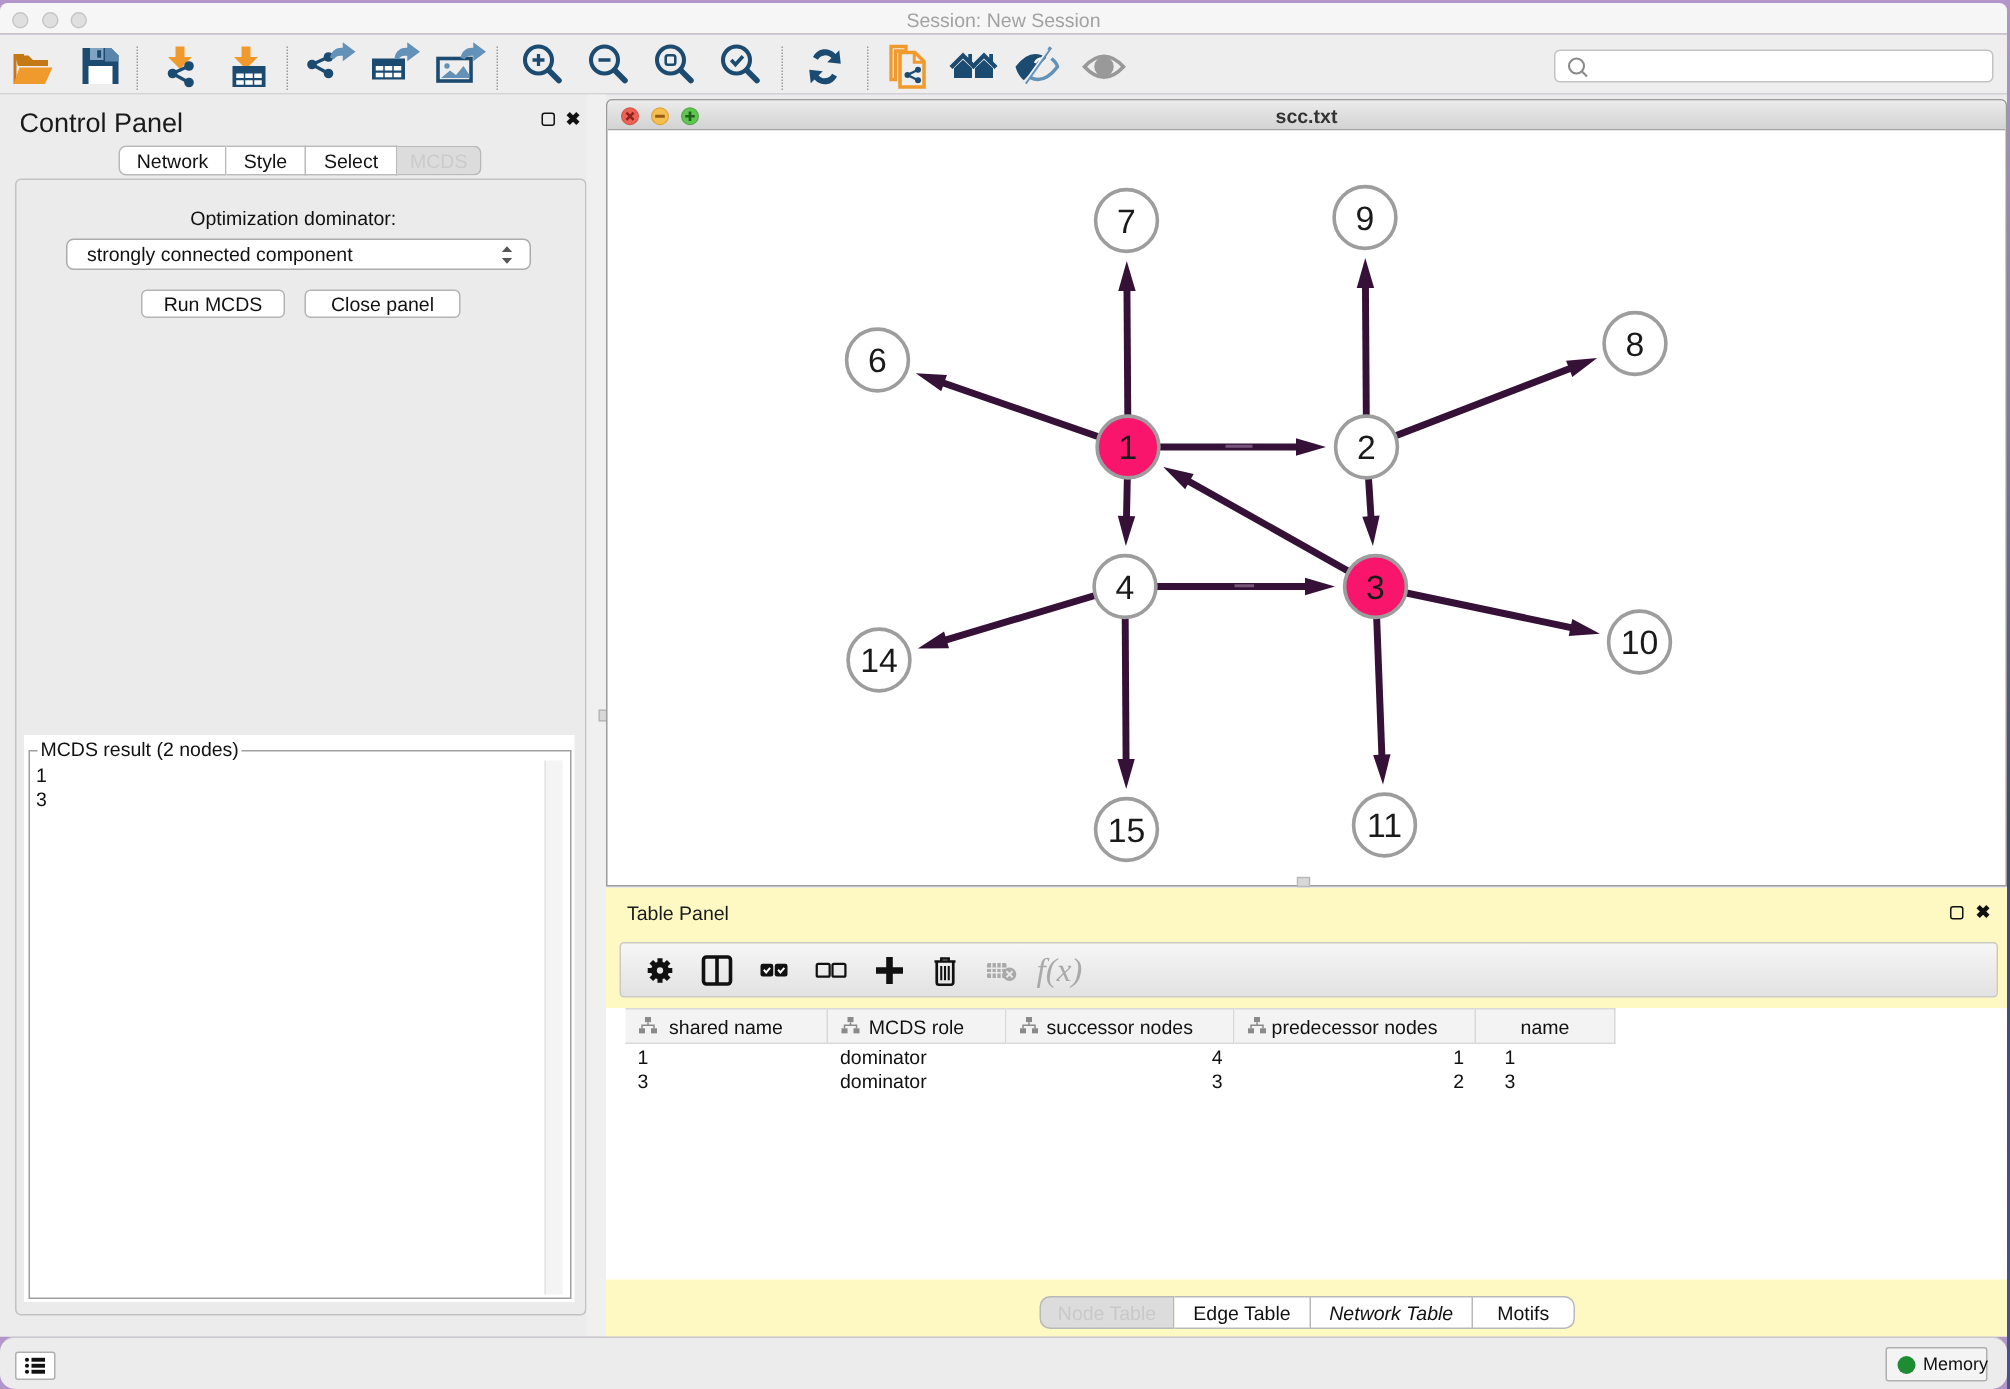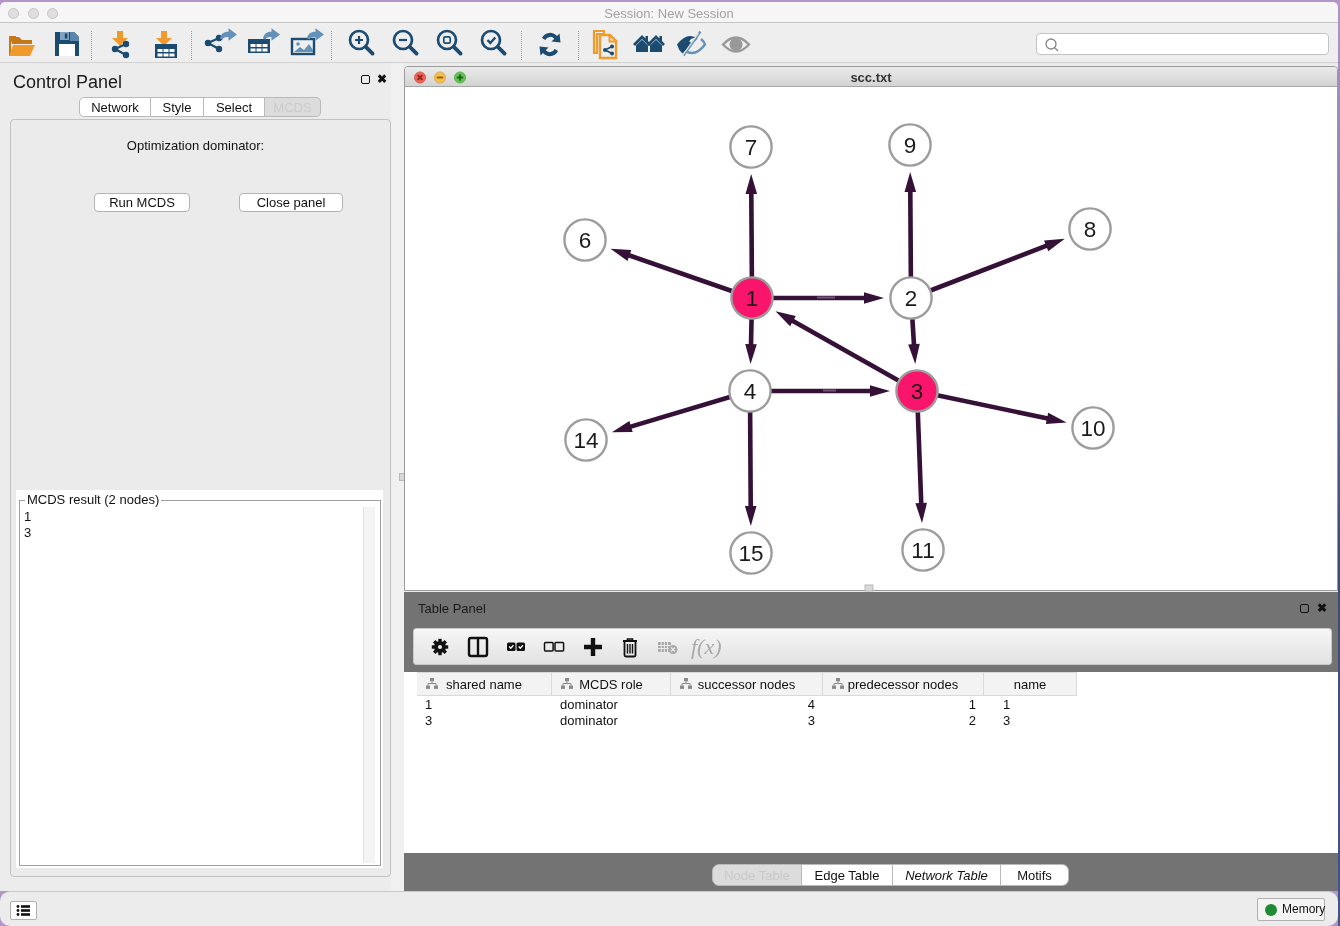--- a/index.html
+++ b/index.html
@@ -65,32 +65,32 @@
      background:#d8d8d8; border:1px solid #b9b9b9; }
   
   #netwin { left:404px; top:3px; width:934px; height:525px; background:#fff;
      border:1px solid #9b9b9b; border-radius:4px 4px 0 0; }
   #nw-titlebar { position:absolute; left:0; top:0; width:932px; height:20px;
      background:linear-gradient(#ebebeb,#d3d3d3); border-bottom:1px solid #a5a5a5;
      border-radius:4px 4px 0 0; }
   #nw-title { position:absolute; top:3px; width:100%; text-align:center; font-size:13px;
      font-weight:bold; color:#333; }
   
-  #tpanel { left:404px; top:529px; width:934px; height:299px; background:#737373; }
+  #tpanel { left:404px; top:529px; width:934px; height:299px; background:#fef9c3; }
   #tp-title { position:absolute; left:14px; top:9px; font-size:13px; color:#1a1a1a; }
   #tp-toolbar { position:absolute; left:9px; top:36px; width:919px; height:37px;
      background:linear-gradient(#f6f6f6,#e2e2e2); border:1px solid #c9c9c9; border-radius:3px; }
   #tbl { position:absolute; left:0px; top:80px; width:934px; height:181px; background:#fff; }
   .th { position:absolute; top:0; height:24px; background:#f3f3f3;
      border-top:1px solid #d9d9d9; border-bottom:1px solid #d9d9d9;
      border-right:1px solid #d9d9d9; font-size:13px; color:#111; }
   .th .lbl { position:absolute; top:4px; width:100%; text-align:center; }
   .td { position:absolute; font-size:13px; color:#111; height:16px; line-height:16px; }
   
-  #btabs { position:absolute; left:289px; top:272px; height:22px; display:flex;margin-left:19px; }
+  #btabs { position:absolute; left:289px; top:272px; height:22px; display:flex; }
   .btab { height:22px; line-height:21px; text-align:center; font-size:13px; color:#111;
      background:#fff; border:1px solid #b9b9b9; border-left:none; }
   .btab.first { border-left:1px solid #b9b9b9; border-radius:7px 0 0 7px; }
   .btab.last { border-radius:0 7px 7px 0; }
   .btab.sel { background:#dcdcdc; color:#c9c9c9; }
   
   #statusbar { left:0; top:891px; width:1338px; height:35px; background:#ececec;
      border-top:1px solid #c9c9c9;border-radius:10px; }
   #listbtn { position:absolute; left:10px; top:9px; width:27px; height:19px;
      background:#fff; border:1px solid #b0b0b0; border-radius:2px; }
@@ -241,22 +241,28 @@
       <div class="float-ic" style="left:361px; top:12px;"></div>
       <div class="x-ic" style="left:377px; top:9px;">✖</div>
       <div id="cp-content"></div>
       <div id="tabs">
         <div class="tab first" style="width:72px;">Network</div>
         <div class="tab" style="width:53px;">Style</div>
         <div class="tab" style="width:61px;">Select</div>
         <div class="tab sel last" style="width:56px;">MCDS</div>
       </div>
       <div id="opt-label">Optimization dominator:</div>
+      <div id="opt-select">strongly connected component
+        <svg width="10" height="14" style="position:absolute;right:10px;top:3px" viewBox="0 0 10 14">
+          <path d="M1.5 5 L5 1.2 L8.5 5 Z" fill="#555"></path>
+          <path d="M1.5 9 L5 12.8 L8.5 9 Z" fill="#555"></path>
+        </svg>
+      </div>
       <div class="btn" style="left:94px; width:96px;">Run MCDS</div>
-      <div class="btn" style="left:203px; width:104px;margin-left:36px;">Close panel</div>
+      <div class="btn" style="left:203px; width:104px;">Close panel</div>
       <div id="result-wrap">
         <div id="result-fs">
           <div id="result-legend">MCDS result (2 nodes)</div>
           <div id="result-text">1<br>3</div>
           <div id="result-scroll"></div>
         </div>
       </div>
     </div>
     <div class="abs" id="vdivider">
         <div id="vhandle"></div>

